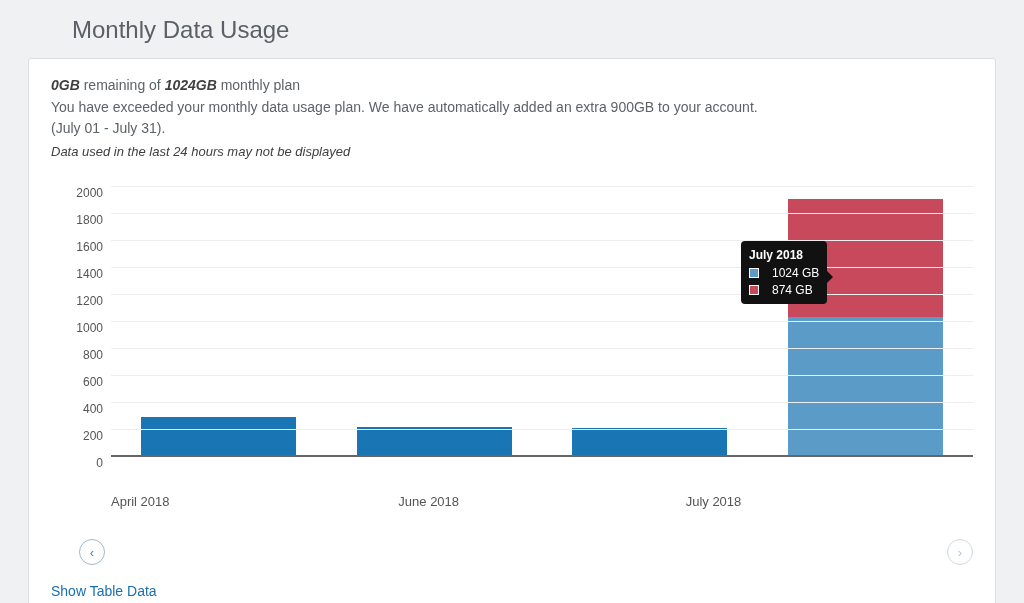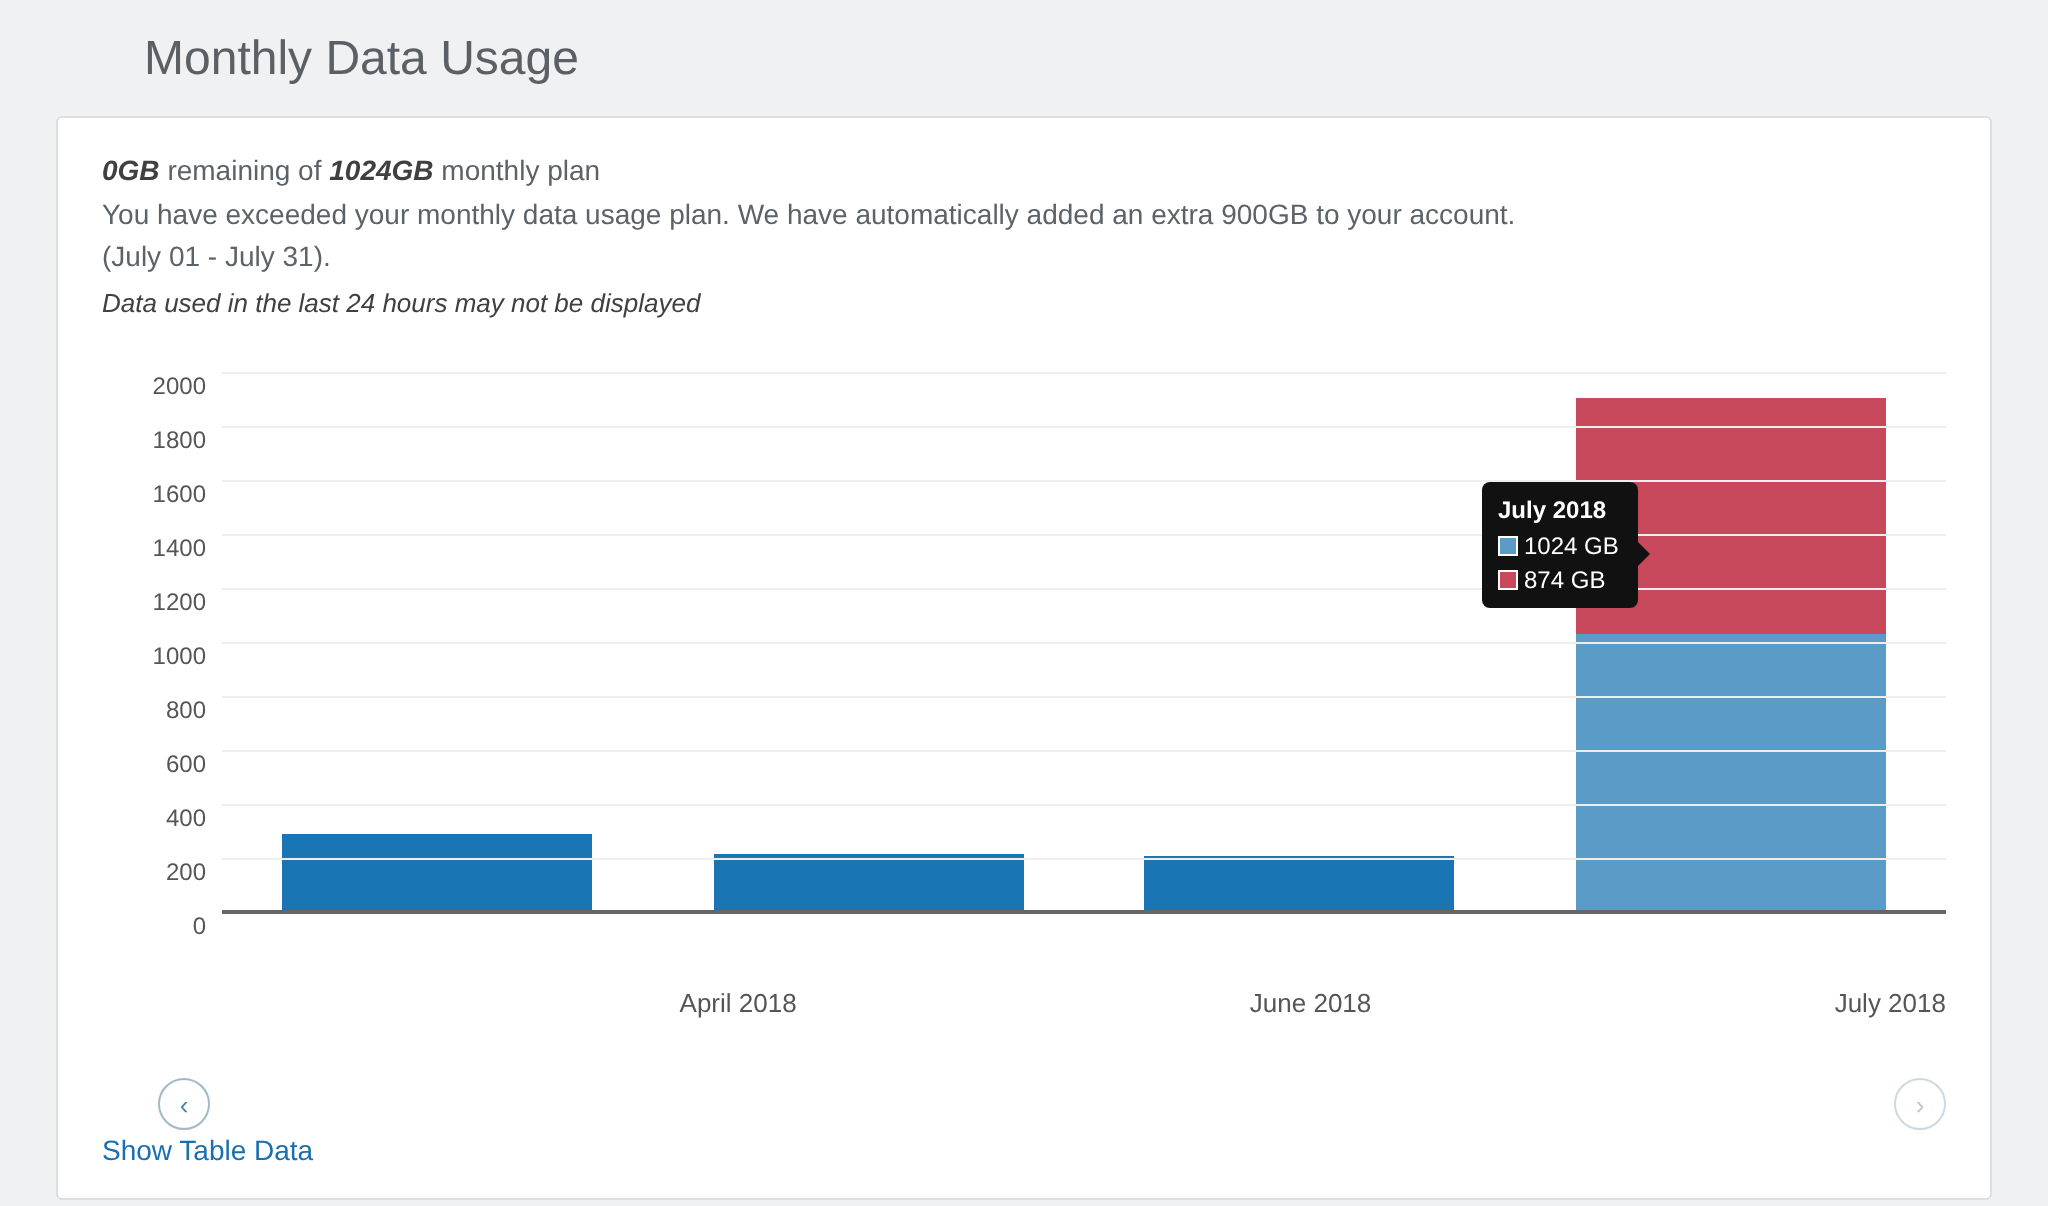--- a/index.html
+++ b/index.html
@@ -82,21 +82,21 @@
   .seg.primary   { background: #1a75b5; }
   .seg.primary.light { background: #5b9bc8; }
   .seg.overage   { background: #c8495b; }
   .x-labels {
     display: flex;
     margin-left: 60px;
     margin-top: 8px;
   }
   .x-label {
     flex: 1;
-    text-align: right;
+    text-align: left;
     font-size: 13px;
     color: #555;
   }
 
   .tooltip {
     position: absolute;
     background: #111;
     color: #fff;
     border-radius: 4px;
     font-size: 12px;
@@ -108,21 +108,21 @@
   .tooltip::after {
     content: "";
     position: absolute;
     right: -6px;
     top: 30px;
     border-top: 6px solid transparent;
     border-bottom: 6px solid transparent;
     border-left: 6px solid #111;
   }
   .tooltip .tt-title { font-weight: 700; margin-bottom: 2px; }
-  .tt-row { display: flex; align-items: center; gap: 3px; }
+  .tt-row { display: flex; align-items: center; gap: 13px; }
   .swatch { width: 10px; height: 10px; border: 1px solid #fff; display: inline-block; }
   .swatch.blue { background: #5b9bc8; }
   .swatch.red  { background: #c8495b; }
 
   .nav-row {
     margin-top: 30px;
     position: relative;
     height: 28px;
   }
   .nav-btn {
@@ -136,21 +136,21 @@
     position: absolute;
     top: 0;
     cursor: pointer;
   }
   .nav-btn.prev { left: 28px; }
   .nav-btn.next { right: 0; color: #b8c7d1; border-color: #cdd9e1; }
 
   .show-table {
     color: #1a6fb0;
     font-size: 14px;
-    margin-top: 0;
+    margin-top: 16px;
     cursor: pointer;
     display: inline-block;
   }
 </style>
 </head>
 <body>
 
 <h1 class="page-title">Monthly Data Usage</h1>
 
 <div class="card">

